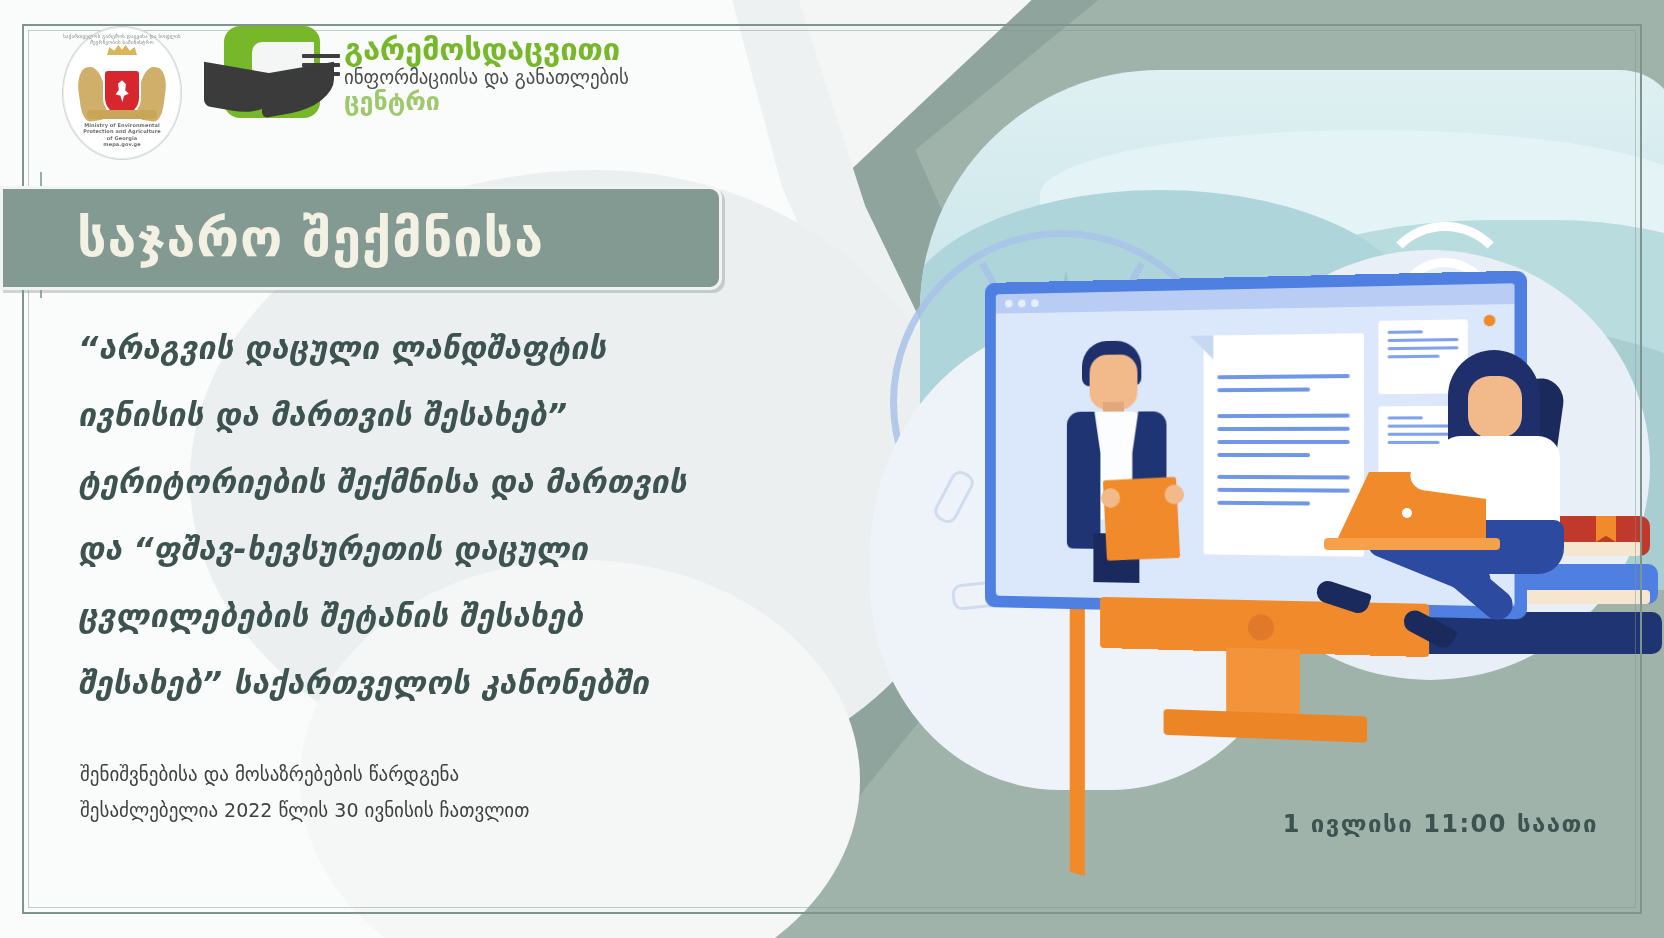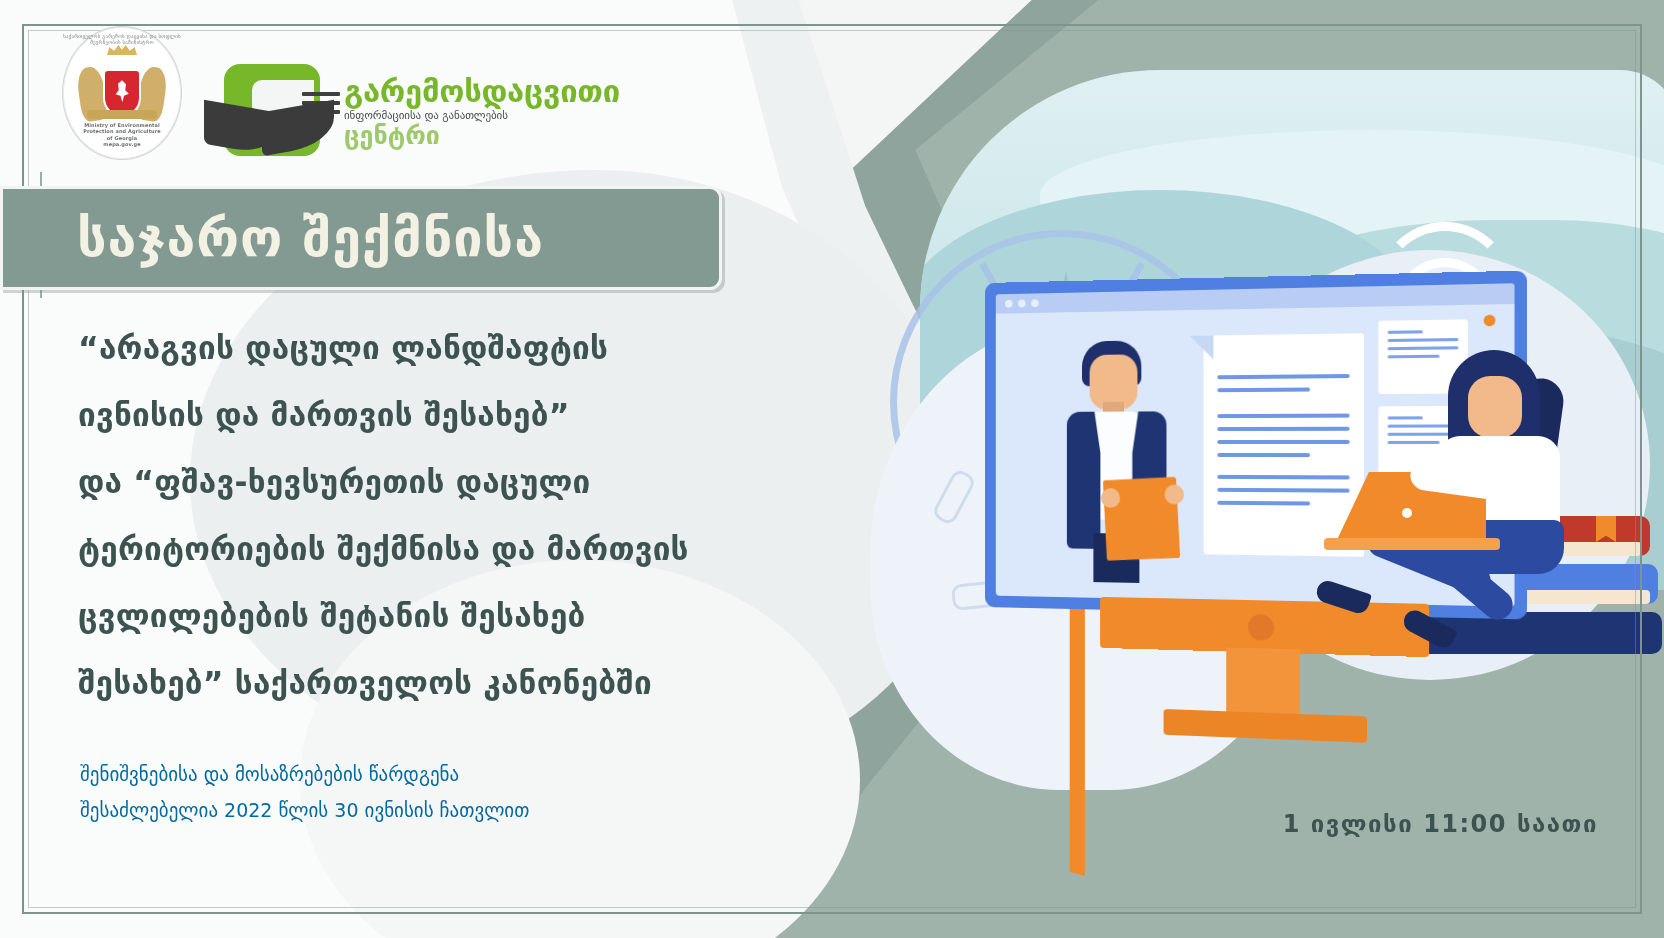--- a/index.html
+++ b/index.html
@@ -53,21 +53,21 @@
   .frame{
     position:absolute;left:22px;top:24px;right:22px;bottom:24px;
     border:2px solid #7e948c;pointer-events:none;
   }
   .frame-inner{
     position:absolute;left:28px;top:30px;right:28px;bottom:30px;
     border:1px solid rgba(126,148,140,.45);pointer-events:none;
   }
 
   
-  .logos{position:absolute;left:62px;top:26px;display:flex;align-items:flex-end;gap:42px;}
+  .logos{position:absolute;left:62px;top:26px;display:flex;align-items:flex-start;gap:42px;}
 
   .emblem{
     width:118px;height:132px;border-radius:50%;
     background:#ffffff;border:1px solid #cfd6d4;
     position:relative;display:flex;align-items:center;justify-content:center;
     box-shadow:0 0 0 1px #e8ecea inset;
   }
   .emblem .shield{
     width:34px;height:44px;background:#d8262f;
     border-radius:3px 3px 17px 17px;position:relative;
@@ -121,21 +121,21 @@
   }
   .cl-mark .book .pg{
     position:absolute;width:72px;height:44px;background:#3b3b3b;
     border-radius:0 0 60% 6px;
   }
   .cl-mark .pgL{left:0;transform:skewY(10deg);}
   .cl-mark .pgR{left:58px;transform:skewY(-10deg);border-radius:0 0 6px 60%;}
 
   .cl-text{line-height:1;}
   .cl-l1{font-size:31px;font-weight:700;color:#76b82a;letter-spacing:-.3px;}
-  .cl-l2{font-size:11px;color:#4c4c4c;margin-top:3px;letter-spacing:-.1px;}
+  .cl-l2{font-size:19px;color:#4c4c4c;margin-top:3px;letter-spacing:-.1px;}
   .cl-l3{font-size:25px;font-weight:700;color:#9ec96b;margin-top:2px;}
 
   
   .title-wrap{position:absolute;left:0px;top:186px;}
   .title-band{
     position:relative;
     width:716px;height:98px;
     background:#829a92;
     border:3px solid #f2f4f4;
     border-radius:0 12px 12px 0;
@@ -149,25 +149,25 @@
   .title-tick{
     position:absolute;left:40px;top:-14px;width:2px;height:126px;background:#9aada6;
   }
 
   
   .body-text{
     position:absolute;left:78px;top:315px;width:660px;
     color:#3c5350;font-weight:700;font-size:31.5px;line-height:67px;
     letter-spacing:.2px;
   }
-  .body-text .ln{white-space:nowrap;}
+  .body-text .ln{white-space:nowrap;font-style:italic;}
 
   .note{
     position:absolute;left:80px;top:756px;width:640px;
-    color:#0369a1;font-size:19px;line-height:36px;font-weight:400;
+    color:#404040;font-size:19px;line-height:36px;font-weight:400;
   }
 
   
   .date{
     position:absolute;right:66px;bottom:100px;
     color:#3c5350;font-weight:700;font-size:24px;letter-spacing:1.5px;
     white-space:nowrap;
   }
 
   
@@ -481,22 +481,22 @@
   <div class="title-wrap">
     <div class="title-tick"></div>
     <div class="title-band">
       <div class="tl">საჯარო შექმნისა</div>
     </div>
   </div>
 
   <div class="body-text">
     <div class="ln">“არაგვის დაცული ლანდშაფტის</div>
     <div class="ln">ივნისის და მართვის შესახებ”</div>
+    <div class="ln">ტერიტორიების შექმნისა და მართვის</div>
     <div class="ln">და “ფშავ-ხევსურეთის დაცული</div>
-    <div class="ln">ტერიტორიების შექმნისა და მართვის</div>
     <div class="ln">ცვლილებების შეტანის შესახებ</div>
     <div class="ln">შესახებ” საქართველოს კანონებში</div>
   </div>
 
   <div class="note">
     <div>შენიშვნებისა და მოსაზრებების  წარდგენა</div>
     <div>შესაძლებელია 2022 წლის 30 ივნისის ჩათვლით</div>
   </div>
 
   <div class="date">1 ივლისი 11:00  საათი</div>

